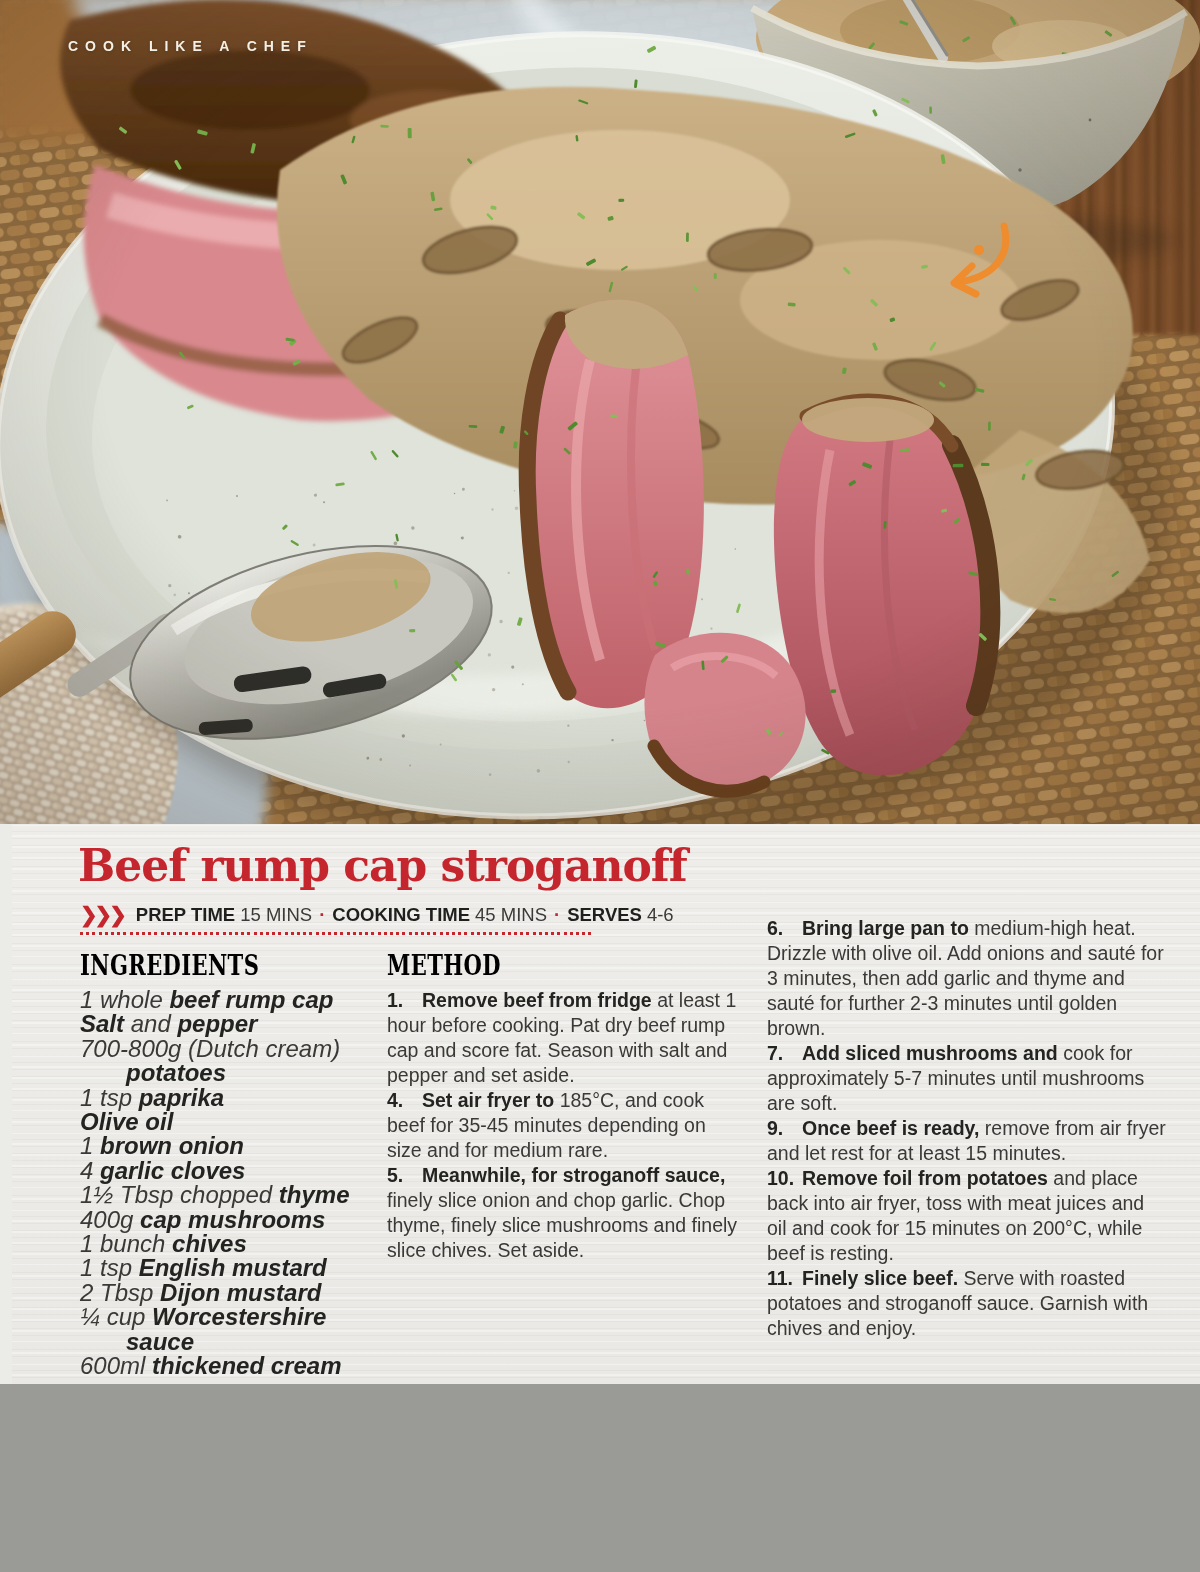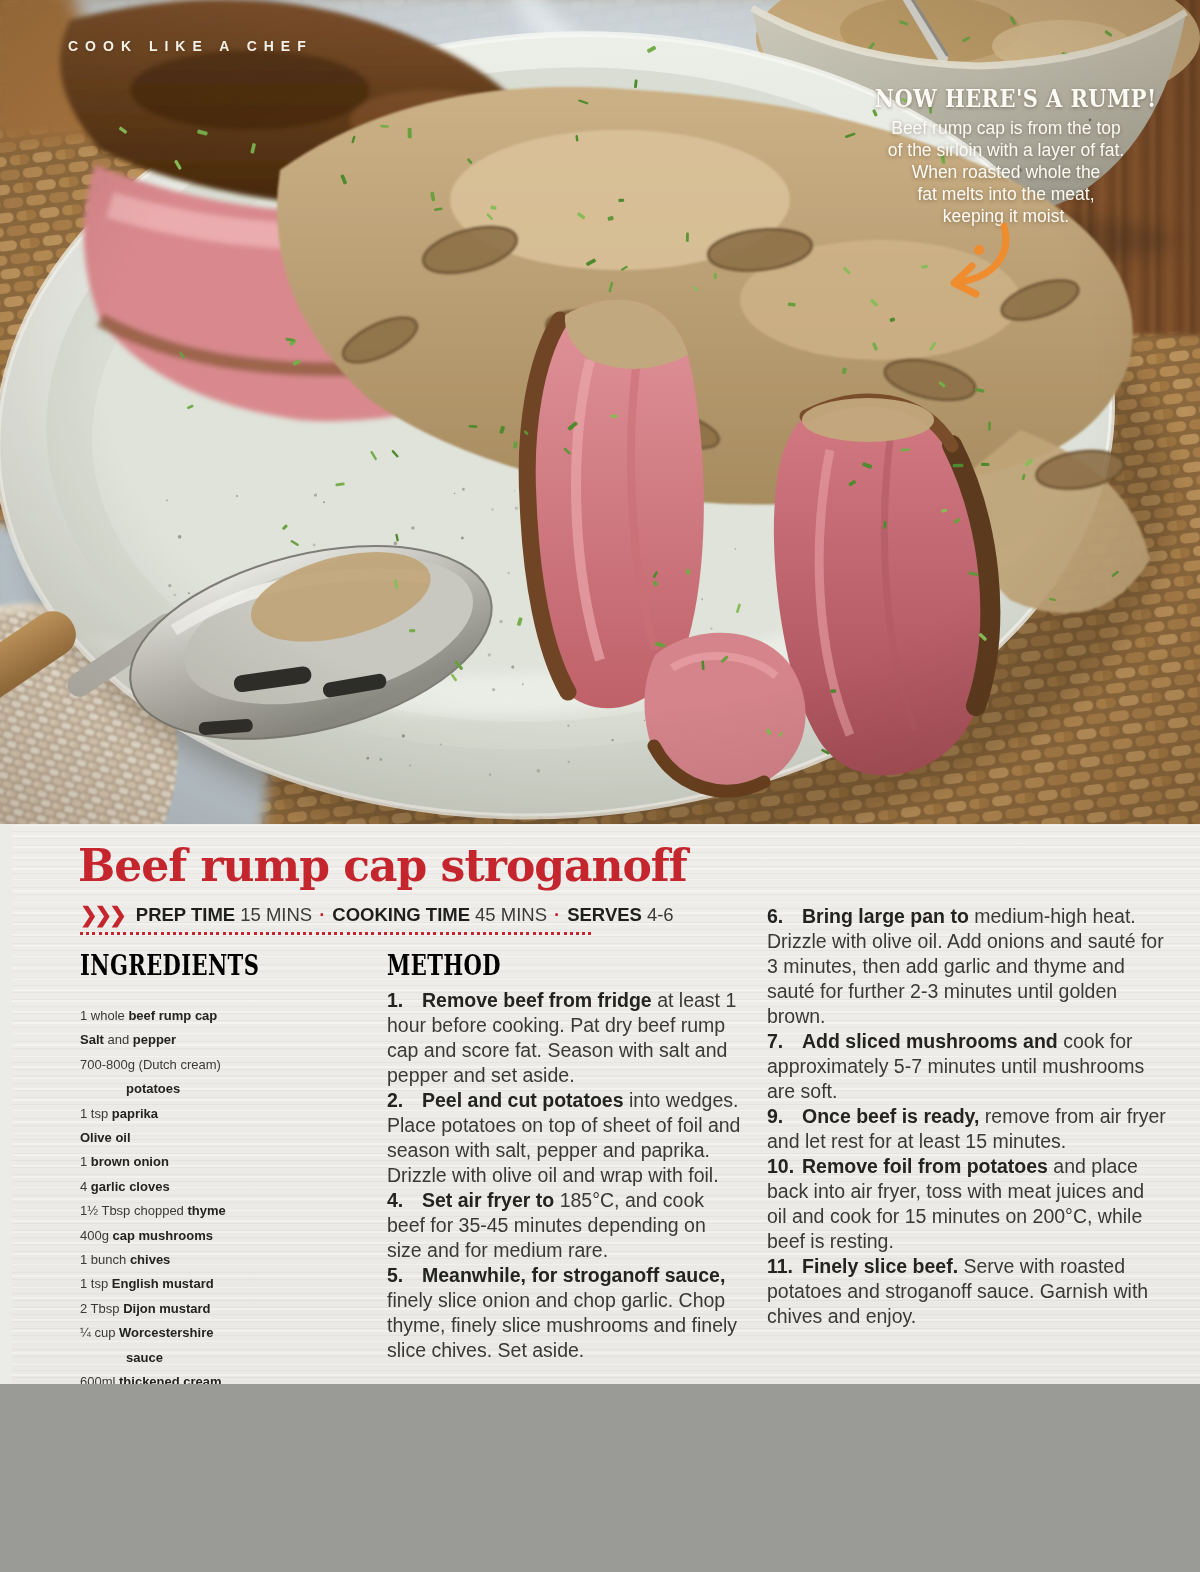--- a/index.html
+++ b/index.html
@@ -28,27 +28,27 @@
   .meta{position:absolute;left:68px;top:79px;display:flex;align-items:center;white-space:nowrap;
         font-size:18.5px;color:#3b3a38;}
   .meta .chev{font-weight:bold;font-size:21px;letter-spacing:-3px;margin-right:12px;}
   .meta b{color:#1f1f1d;}
   .meta .sep{font-weight:bold;margin:0 7px;}
   .meta .val{margin-left:5px;}
   .rule{position:absolute;left:68px;top:108px;width:511px;height:3px;}
   .colhead{font-family:"DejaVu Serif",serif;font-weight:bold;font-size:27px;letter-spacing:.5px;
            display:inline-block;transform:scaleX(.78);transform-origin:left center;}
   .ing{position:absolute;left:68px;top:126px;width:302px;}
-  .ing-list{margin-top:23px;font-size:13px;line-height:24.4px;color:#3a3937;}
+  .ing-list{margin-top:7px;font-size:24px;line-height:24.4px;color:#3a3937;font-style:italic;}
   .ing-line b{color:#232321;}
   .ing-line.indent{padding-left:46px;}
   .m1{position:absolute;left:375px;top:126px;width:358px;}
   .m2{position:absolute;left:755px;top:80px;width:399px;}
   .steps{margin-top:7px;font-size:19.5px;line-height:25px;color:#3a3937;}
-  .m2 .steps{margin-top:0;}
+  .m2 .steps{margin-top:12px;}
   .step{margin:0;}
   .step b{color:#232321;}
   .step .n{font-weight:bold;color:#232321;display:inline-block;min-width:35px;}
   .footer-num{position:absolute;left:64px;top:654px;font-family:"DejaVu Serif",serif;font-weight:bold;
           font-size:50px;color:#1d1d1b;display:inline-block;transform:scaleX(.72);transform-origin:left center;}
   .footer-mag{position:absolute;left:160px;top:692px;font-size:14.5px;font-weight:bold;
           letter-spacing:3.5px;color:#1d1d1b;text-decoration:underline;}
 </style>
 </head>
 <body>
@@ -449,28 +449,20 @@
           <rect x="578.7" y="99.1" width="10.5" height="2.2" rx="1.2" fill="#4f8a2e" transform="rotate(20 578.7 99.1)"></rect>
           <rect x="656.5" y="48.9" width="9.2" height="3.9" rx="1.2" fill="#74ad49" transform="rotate(152 656.5 48.9)"></rect>
           <rect x="577.7" y="134.9" width="6.4" height="2.4" rx="1.2" fill="#4f8a2e" transform="rotate(82 577.7 134.9)"></rect>
         </g>
 
       <rect width="1200" height="824" fill="url(#vig)"></rect>
     </svg>
 
     <div class="kicker">COOK LIKE A CHEF</div>
 
-    <div class="callout">
-      <div class="callout-headline">NOW HERE'S A RUMP!</div>
-      <div class="callout-body">Beef rump cap is from the top
-of the sirloin with a layer of fat.
-When roasted whole the
-fat melts into the meat,
-keeping it moist.</div>
-    </div>
 
     <svg class="arrow" width="100" height="80" viewBox="0 0 100 80">
       <circle cx="63" cy="30" r="5" fill="#ee8c2e"></circle>
       <path d="M88,6 C96,36 76,58 42,62" fill="none" stroke="#ee8c2e" stroke-width="7" stroke-linecap="round"></path>
       <path d="M56,46 L38,63 L60,74" fill="none" stroke="#ee8c2e" stroke-width="7" stroke-linecap="round" stroke-linejoin="round"></path>
     </svg>
   </div>
 
   <div class="content">
     <h1 class="title" style="margin: 0px; color: rgb(197, 38, 46);">Beef rump cap stroganoff</h1>
@@ -506,21 +498,20 @@
           <div class="ing-line">¼ cup <b>Worcestershire</b></div>
           <div class="ing-line indent"><b>sauce</b></div>
           <div class="ing-line">600ml <b>thickened cream</b></div>
         </div>
     </div>
 
     <div class="m1">
       <span class="colhead">METHOD</span>
       <div class="steps">
           <p class="step"><span class="n">1.</span><b>Remove beef from fridge</b> at least 1 hour before cooking. Pat dry beef rump cap and score fat. Season with salt and pepper and set aside.</p>
-          <p class="step"><span class="n">2.</span><b>Peel and cut potatoes</b> into wedges. Place potatoes on top of sheet of foil and season with salt, pepper and paprika. Drizzle with olive oil and wrap with foil.</p>
           <p class="step"><span class="n">4.</span><b>Set air fryer to</b> 185°C, and cook beef for 35-45 minutes depending on size and for medium rare.</p>
           <p class="step"><span class="n">5.</span><b>Meanwhile, for stroganoff sauce,</b> finely slice onion and chop garlic. Chop thyme, finely slice mushrooms and finely slice chives. Set aside.</p>
         </div>
     </div>
 
     <div class="m2">
       <div class="steps">
           <p class="step"><span class="n">6.</span><b>Bring large pan to</b> medium-high heat. Drizzle with olive oil. Add onions and sauté for 3 minutes, then add garlic and thyme and sauté for further 2-3 minutes until golden brown.</p>
           <p class="step"><span class="n">7.</span><b>Add sliced mushrooms and</b> cook for approximately 5-7 minutes until mushrooms are soft.</p>
           <p class="step"><span class="n">9.</span><b>Once beef is ready,</b> remove from air fryer and let rest for at least 15 minutes.</p>

